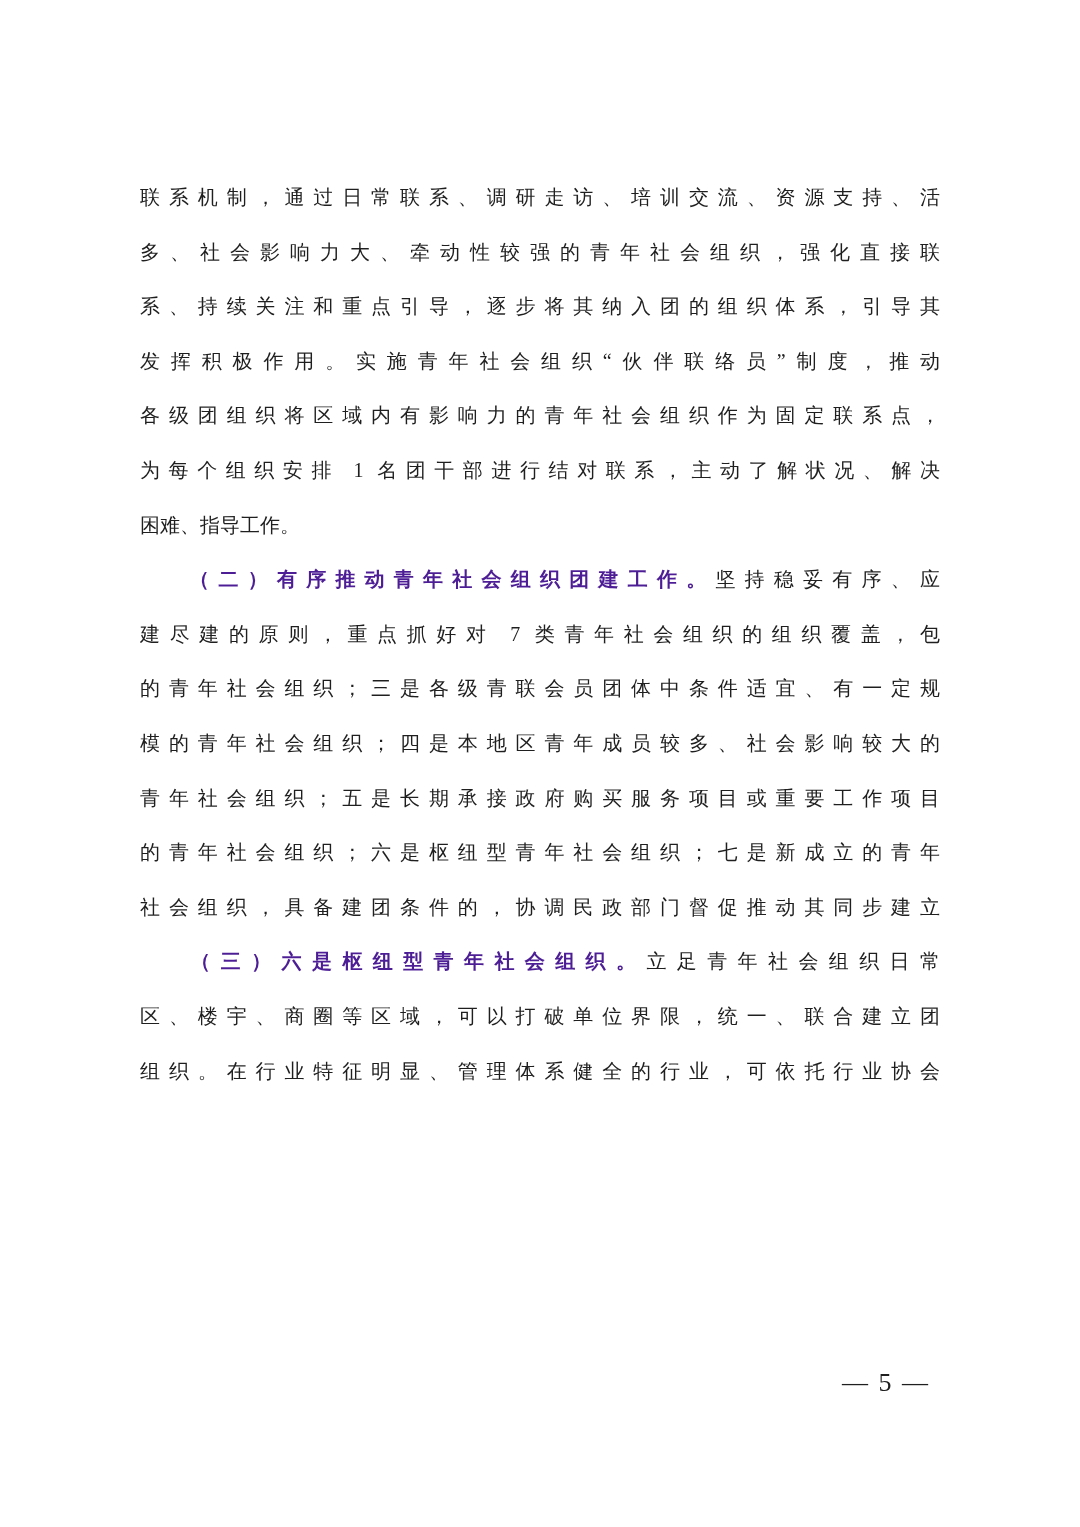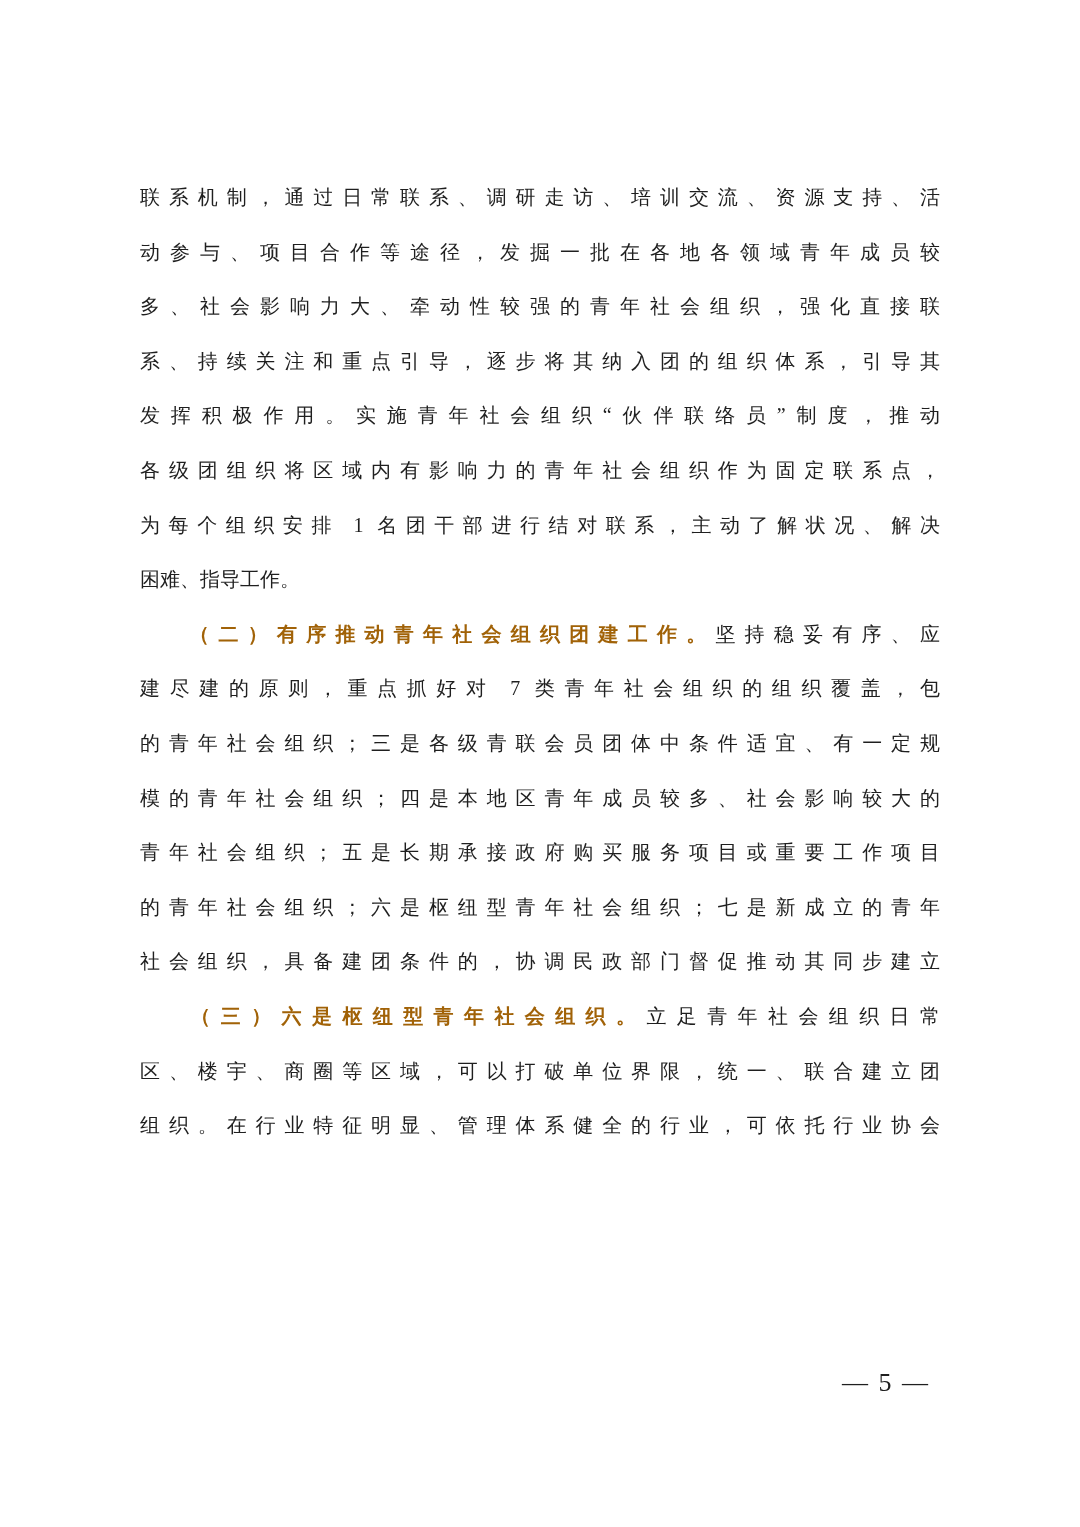--- a/index.html
+++ b/index.html
@@ -45,40 +45,39 @@
   .indent {
     display: inline-block;
     width: 2em;
     height: 1px;
   }
   .seg {
     font-weight: 400;
   }
   .seg.heading {
     font-weight: 700;
-    color: #a16207;
+    color: #4c1d95;
   }
   .page-number {
     position: absolute;
     top: 1368px;
     right: 150px;
     font-size: 26px;
     line-height: 30px;
     color: #1f1f1f;
     letter-spacing: 2px;
   }
 </style>
 </head>
 <body style="background: rgb(255, 255, 255); color: rgb(31, 31, 31);">
 
 <div class="page">
   <div class="doc-body">
       <div class="paragraph">
         <div class="line fill"><span class="seg">联系机制，通过日常联系、调研走访、培训交流、资源支持、活</span></div>
-        <div class="line fill"><span class="seg">动参与、项目合作等途径，发掘一批在各地各领域青年成员较</span></div>
         <div class="line fill"><span class="seg">多、社会影响力大、牵动性较强的青年社会组织，强化直接联</span></div>
         <div class="line fill"><span class="seg">系、持续关注和重点引导，逐步将其纳入团的组织体系，引导其</span></div>
         <div class="line fill"><span class="seg">发挥积极作用。实施青年社会组织“伙伴联络员”制度，推动</span></div>
         <div class="line fill"><span class="seg">各级团组织将区域内有影响力的青年社会组织作为固定联系点，</span></div>
         <div class="line fill"><span class="seg">为每个组织安排 1 名团干部进行结对联系，主动了解状况、解决</span></div>
         <div class="line"><span class="seg">困难、指导工作。</span></div>
       </div>
       <div class="paragraph">
         <div class="line fill"><span class="indent"></span><span class="seg heading">（二）有序推动青年社会组织团建工作。</span><span class="seg">坚持稳妥有序、应</span></div>
         <div class="line fill"><span class="seg">建尽建的原则，重点抓好对 7 类青年社会组织的组织覆盖，包</span></div>

